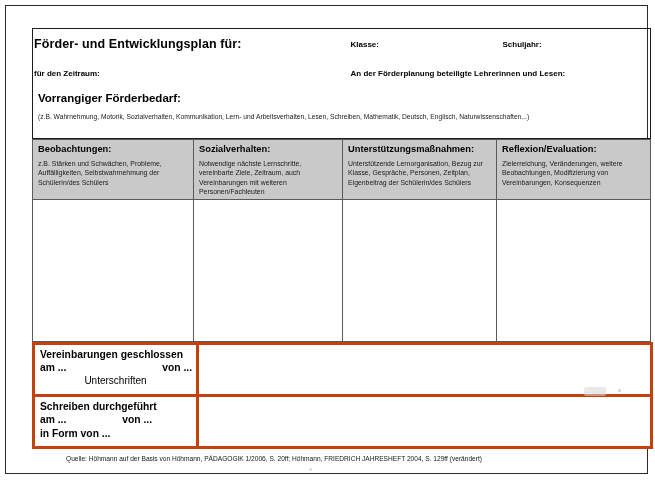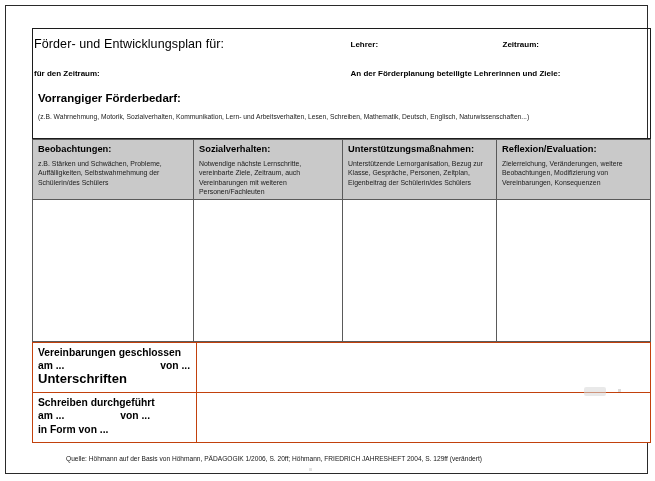--- a/index.html
+++ b/index.html
@@ -35,39 +35,39 @@
     width: 618px;
     box-sizing: border-box;
   }
 
   .tbl {
     border-collapse: collapse;
     table-layout: fixed;
     width: 618px;
   }
   .tbl td {
-    border: 1px solid #c2410c;
+    border: 3px solid #c2410c;
     vertical-align: top;
     padding: 3px 5px 2px 5px;
     background: #ffffff;
   }
 
   
   .blk {
     border: 1px solid #1c1c1c;
     border-collapse: collapse;
     table-layout: fixed;
     width: 618px;
     box-sizing: border-box;
   }
 
   
   .h1 {
     font-size: 12.5px;
-    font-weight: normal;
+    font-weight: bold;
     letter-spacing: 0.1px;
     line-height: 15px;
   }
   .h2 {
     font-size: 11.5px;
     font-weight: bold;
     line-height: 14px;
   }
   .lbl {
     font-size: 8px;
@@ -92,23 +92,24 @@
     line-height: 9.4px;
     color: #1a1a1a;
     margin-top: 4px;
   }
   .rowlbl {
     font-size: 10.3px;
     font-weight: bold;
     line-height: 13.5px;
   }
   .rowsub {
-    font-size: 13px;
-    font-weight: bold;
+    font-size: 10px;
+    font-weight: normal;
     line-height: 12px;
+    text-align: center;
   }
   .src {
     font-size: 6.6px;
     font-weight: normal;
     line-height: 10px;
     color: #161616;
   }
 
   
   .cell-title   { height: 28px; }
@@ -207,32 +208,32 @@
         <col style="width:317px">
         <col style="width:152px">
         <col style="width:149px">
       </colgroup>
       <tbody>
         <tr>
           <td class="cell-title">
             <div class="h1">Förder- und Entwicklungsplan für:</div>
           </td>
           <td class="cell-klasse">
-            <div class="lbl">Lehrer:</div>
+            <div class="lbl">Klasse:</div>
           </td>
           <td class="cell-klasse">
-            <div class="lbl">Zeitraum:</div>
+            <div class="lbl">Schuljahr:</div>
           </td>
         </tr>
         <tr>
           <td class="cell-period">
             <div class="lbl">für den Zeitraum:</div>
           </td>
           <td class="cell-period" colspan="2">
-            <div class="lbl">An der Förderplanung beteiligte Lehrerinnen und Ziele:</div>
+            <div class="lbl">An der Förderplanung beteiligte Lehrerinnen und Lesen:</div>
           </td>
         </tr>
         <tr>
           <td colspan="3" style="padding:4px 5px 16px 5px;">
             <div class="h2">Vorrangiger Förderbedarf:</div>
             <div class="note" style="margin-top:7px;">(z.B. Wahrnehmung, Motorik, Sozialverhalten, Kommunikation, Lern- und Arbeitsverhalten, Lesen, Schreiben, Mathematik, Deutsch, Englisch, Naturwissenschaften...)</div>
           </td>
         </tr>
       </tbody>
     </table>

